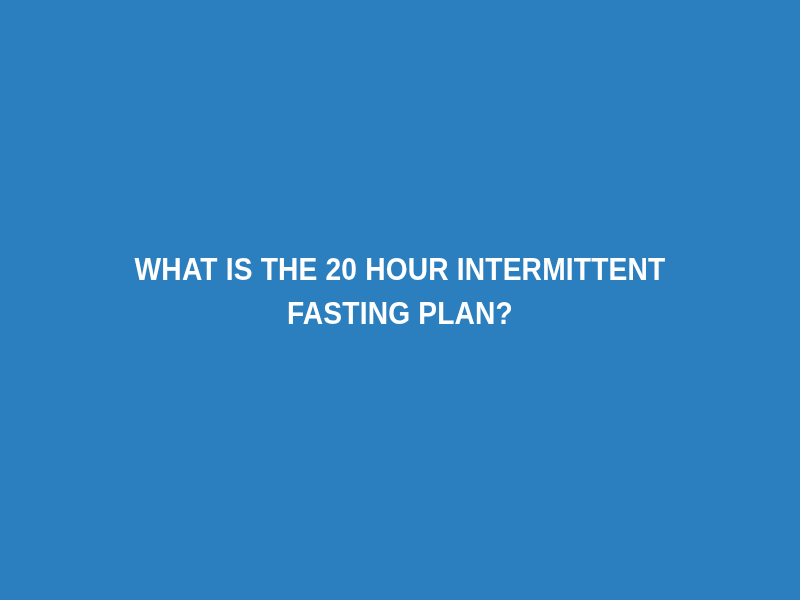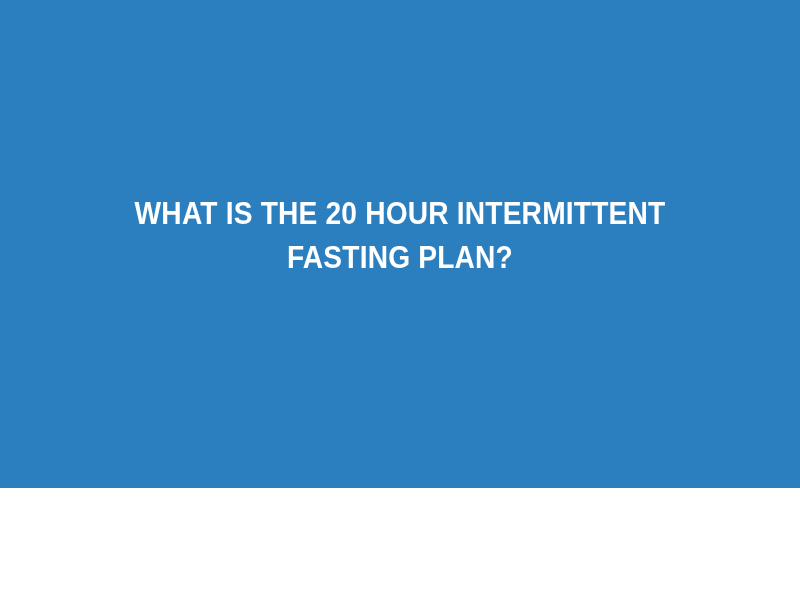--- a/index.html
+++ b/index.html
@@ -12,21 +12,21 @@
     width: 800px;
     height: 600px;
     overflow: hidden;
     font-family: "Liberation Sans", sans-serif;
   }
 
   
   .banner {
     position: relative;
     width: 800px;
-    height: 488px;
+    height: 600px;
     box-sizing: border-box;
     background-color: #2B7FBE;
     display: flex;
     flex-direction: column;
     align-items: center;
     justify-content: center;
     
     padding-bottom: 18px;
   }
 

